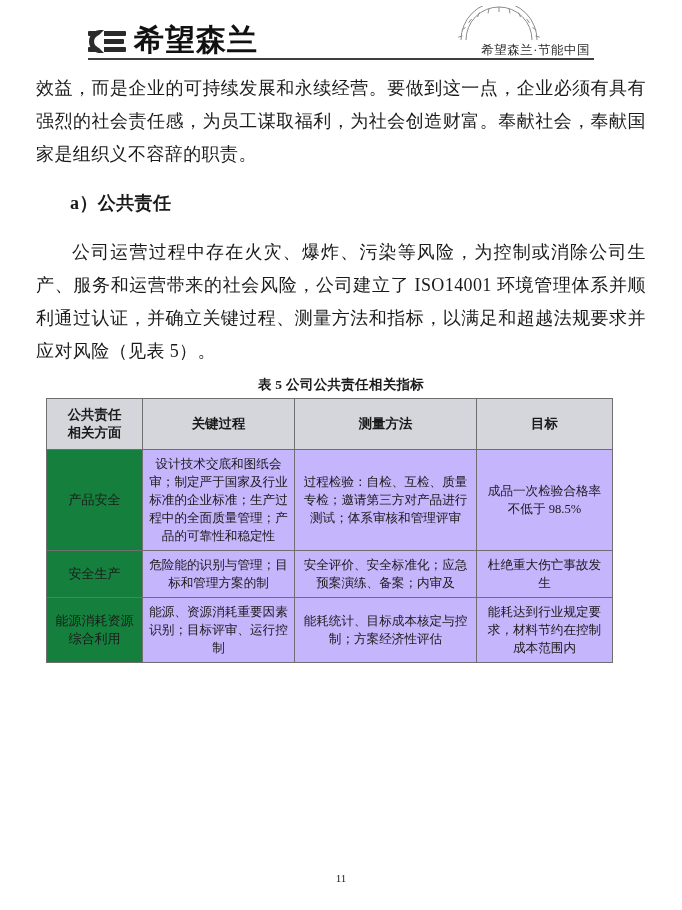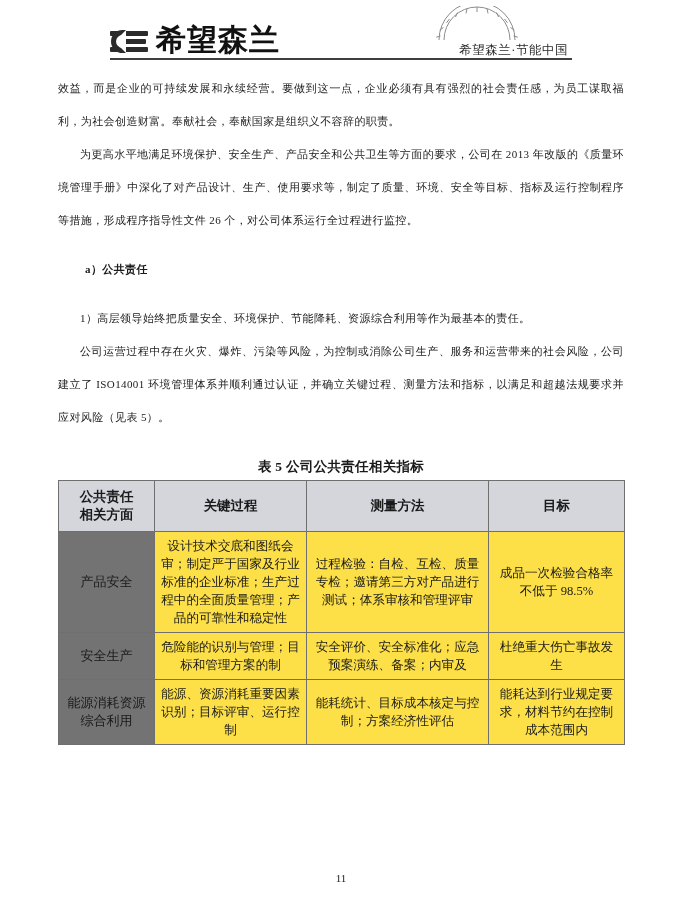--- a/index.html
+++ b/index.html
@@ -13,21 +13,21 @@
     font-family: "Liberation Serif", "DejaVu Serif", serif;
     color: #1a1a1a;
     position: relative;
     overflow: hidden;
   }
   .page {
     position: relative;
     width: 682px;
     height: 910px;
     box-sizing: border-box;
-    padding: 0 58px;
+    padding: 0 36px;
   }
 
   
   .header {
     position: relative;
     height: 62px;
   }
   .logo-block {
     position: absolute;
     left: 52px;
@@ -93,21 +93,21 @@
     left: 52px;
     right: 52px;
     top: 58px;
     height: 2px;
     background: #3f3f3f;
   }
 
   
   .content {
     padding-top: 10px;
-    font-size: 11px;
+    font-size: 18px;
     line-height: 33px;
     text-align: justify;
     letter-spacing: 0.4px;
   }
   p.para {
     margin: 0;
   }
   p.indent {
     text-indent: 2em;
   }
@@ -115,49 +115,50 @@
     margin: 16px;
     text-indent: 1em;
     font-weight: bold;
   }
 
   
   .table-caption {
     text-align: center;
     font-size: 13.5px;
     font-weight: bold;
-    margin-top: 24px;
+    margin-top: 8px;
     margin-bottom: 4px;
     letter-spacing: 0.3px;
   }
   table.data {
     border-collapse: collapse;
     width: 566px;
     table-layout: fixed;
     font-size: 12.6px;
     line-height: 18px;
+    margin-left: 10px;
   }
   table.data th, table.data td {
     border: 1px solid #6f6f6f;
     padding: 5px 6px;
     text-align: center;
     vertical-align: middle;
   }
   table.data thead th {
     background: #d4d6dc;
     font-weight: bold;
     font-size: 13.4px;
     padding: 7px 4px;
   }
   table.data td.cat {
-    background: #737373;
+    background: #15803d;
     font-size: 13px;
   }
   table.data td.body {
-    background: #fde047;
+    background: #c4b5fd;
     text-align: center;
   }
   col.c1 { width: 96px; }
   col.c2 { width: 152px; }
   col.c3 { width: 182px; }
   col.c4 { width: 136px; }
 
   
   .page-number {
     position: absolute;
@@ -207,23 +208,21 @@
         </g>
       </svg>
     </div>
 
     <div class="slogan">希望森兰·节能中国</div>
     <div class="header-rule"></div>
   </div>
 
   <div class="content">
     <p class="para">效益，而是企业的可持续发展和永续经营。要做到这一点，企业必须有具有强烈的社会责任感，为员工谋取福利，为社会创造财富。奉献社会，奉献国家是组织义不容辞的职责。</p>
-    <p class="para indent">为更高水平地满足环境保护、安全生产、产品安全和公共卫生等方面的要求，公司在 2013 年改版的《质量环境管理手册》中深化了对产品设计、生产、使用要求等，制定了质量、环境、安全等目标、指标及运行控制程序等措施，形成程序指导性文件 26 个，对公司体系运行全过程进行监控。</p>
     <p class="sub-head">a）公共责任</p>
-    <p class="para indent">1）高层领导始终把质量安全、环境保护、节能降耗、资源综合利用等作为最基本的责任。</p>
     <p class="para indent">公司运营过程中存在火灾、爆炸、污染等风险，为控制或消除公司生产、服务和运营带来的社会风险，公司建立了 ISO14001 环境管理体系并顺利通过认证，并确立关键过程、测量方法和指标，以满足和超越法规要求并应对风险（见表 5）。</p>
   </div>
 
   <div class="table-caption">表 5  公司公共责任相关指标</div>
 
   <table class="data">
     <colgroup>
       <col class="c1">
         <col class="c2">
         <col class="c3">

